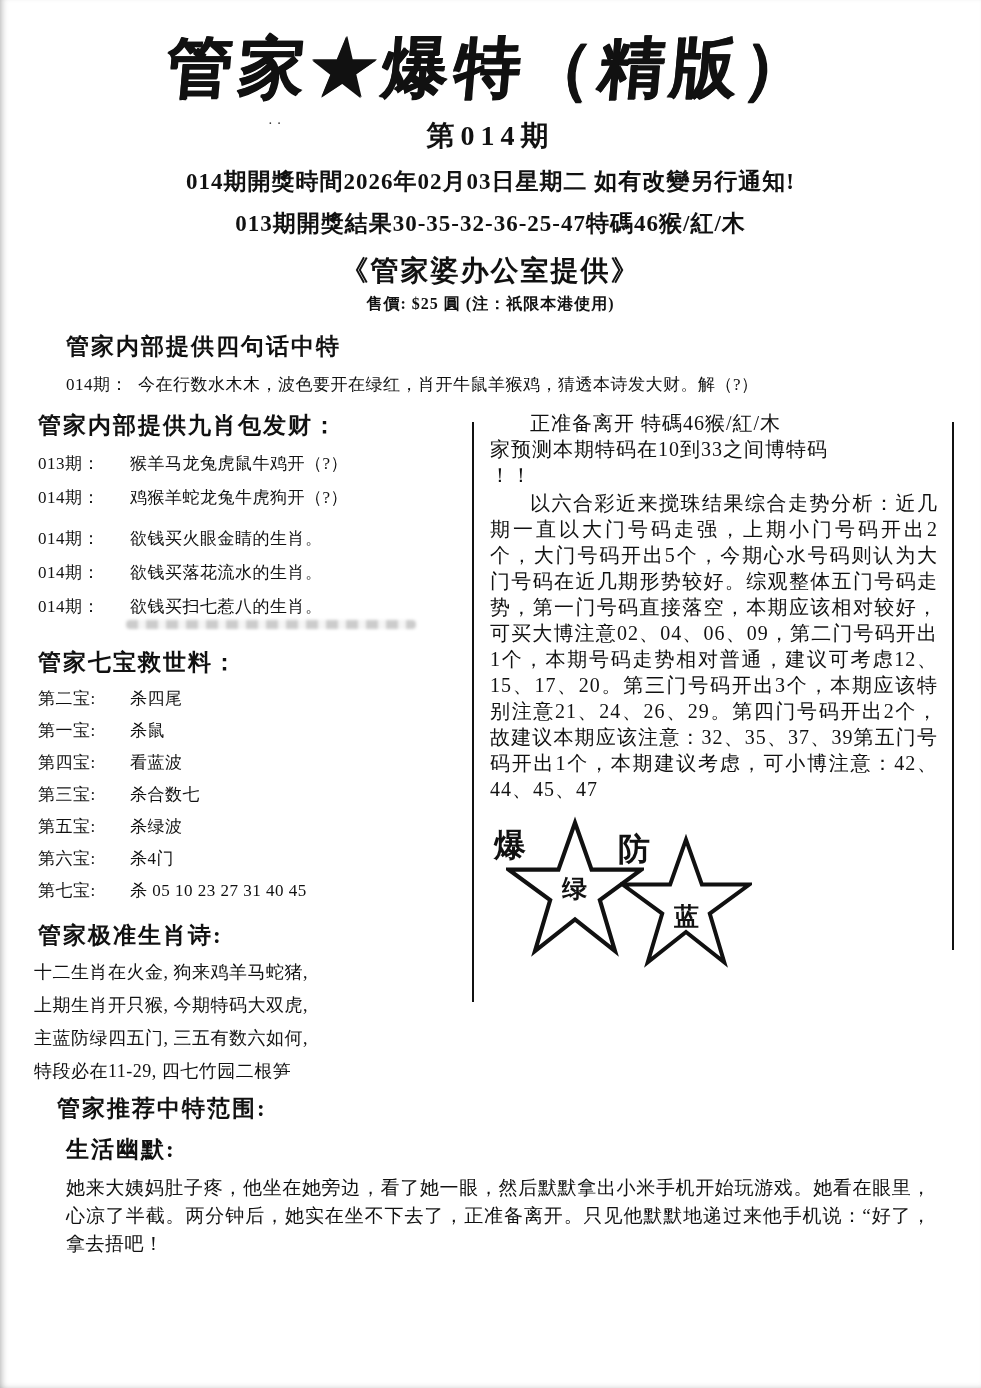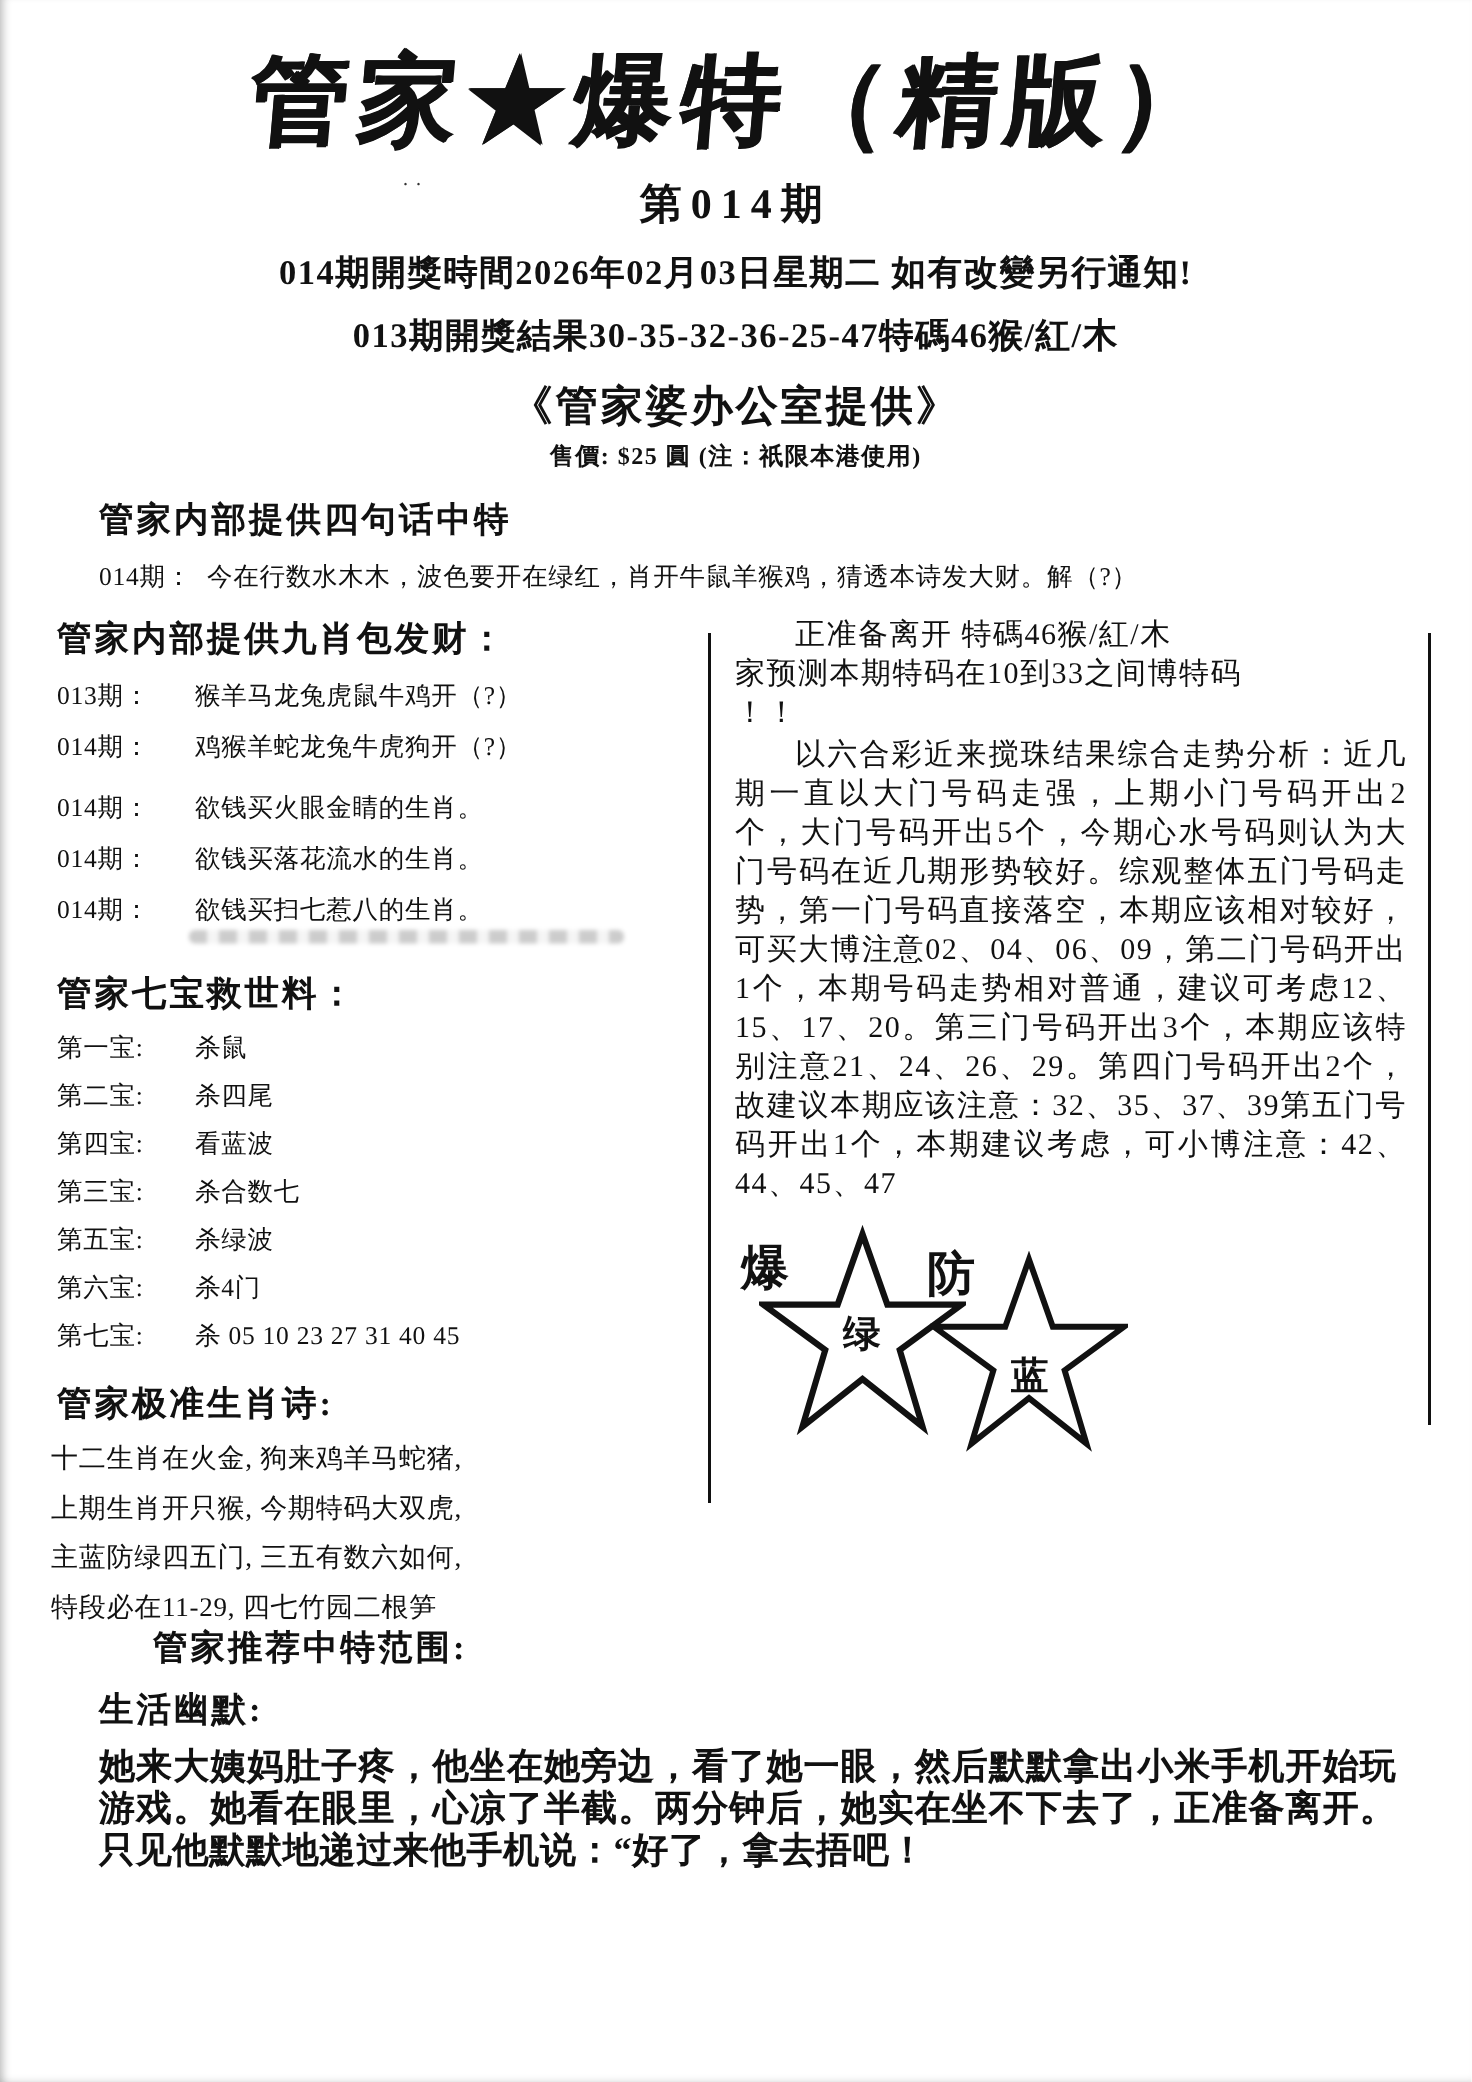--- a/index.html
+++ b/index.html
@@ -56,25 +56,25 @@
   .analysis-line { font-size:20px; line-height:26px; letter-spacing:1px; }
   .analysis-line.indent { text-indent:2em; }
   .analysis-para { font-size:20px; line-height:26px; letter-spacing:1px; text-indent:2em; text-align:justify; margin-top:2px; }
 
   .stars { position:relative; height:158px; margin-top:14px; }
   .star-svg { position:absolute; }
   .star-label { position:absolute; font-size:32px; font-weight:bold; }
   .star-inner { position:absolute; font-size:25px; font-weight:bold; }
 
   
-  .recommend { padding-left:102px; }
+  .recommend { padding-left:57px; margin-top:10px; }
   .numbers { font-size:19px; font-weight:bold; letter-spacing:3px; margin-top:9px;
     font-family:"Liberation Serif","DejaVu Serif",serif; }
   .humor { padding:0 50px 0 66px; margin-top:10px; }
-  .humor-text { font-size:24px; font-weight:bold; line-height:28px; margin-top:9px; letter-spacing:.5px; text-align:justify; }
+  .humor-text { font-size:19px; font-weight:normal; line-height:28px; margin-top:9px; letter-spacing:.5px; text-align:justify; }
 </style>
 </head>
 <body>
 
 <div class="page">
 
   <div class="masthead">
     <div class="title">管家★爆特（精版）</div>
     <div class="artifact-dots">··</div>
     <div class="issue">第014期</div>
@@ -119,26 +119,26 @@
         <div class="list-row">
           <span class="lbl">014期：</span>
             <span>欲钱买扫七惹八的生肖。</span>
         </div>
         <div class="smudge"></div>
       </section>
 
       <section class="list-sec treasure">
         <div class="sec-heading">管家七宝救世料：</div>
         <div class="list-row">
+          <span class="lbl">第二宝:</span>
+            <span>杀四尾</span>
+        </div>
+        <div class="list-row">
           <span class="lbl">第一宝:</span>
             <span>杀鼠</span>
-        </div>
-        <div class="list-row">
-          <span class="lbl">第二宝:</span>
-            <span>杀四尾</span>
         </div>
         <div class="list-row">
           <span class="lbl">第四宝:</span>
             <span>看蓝波</span>
         </div>
         <div class="list-row">
           <span class="lbl">第三宝:</span>
             <span>杀合数七</span>
         </div>
         <div class="list-row">

